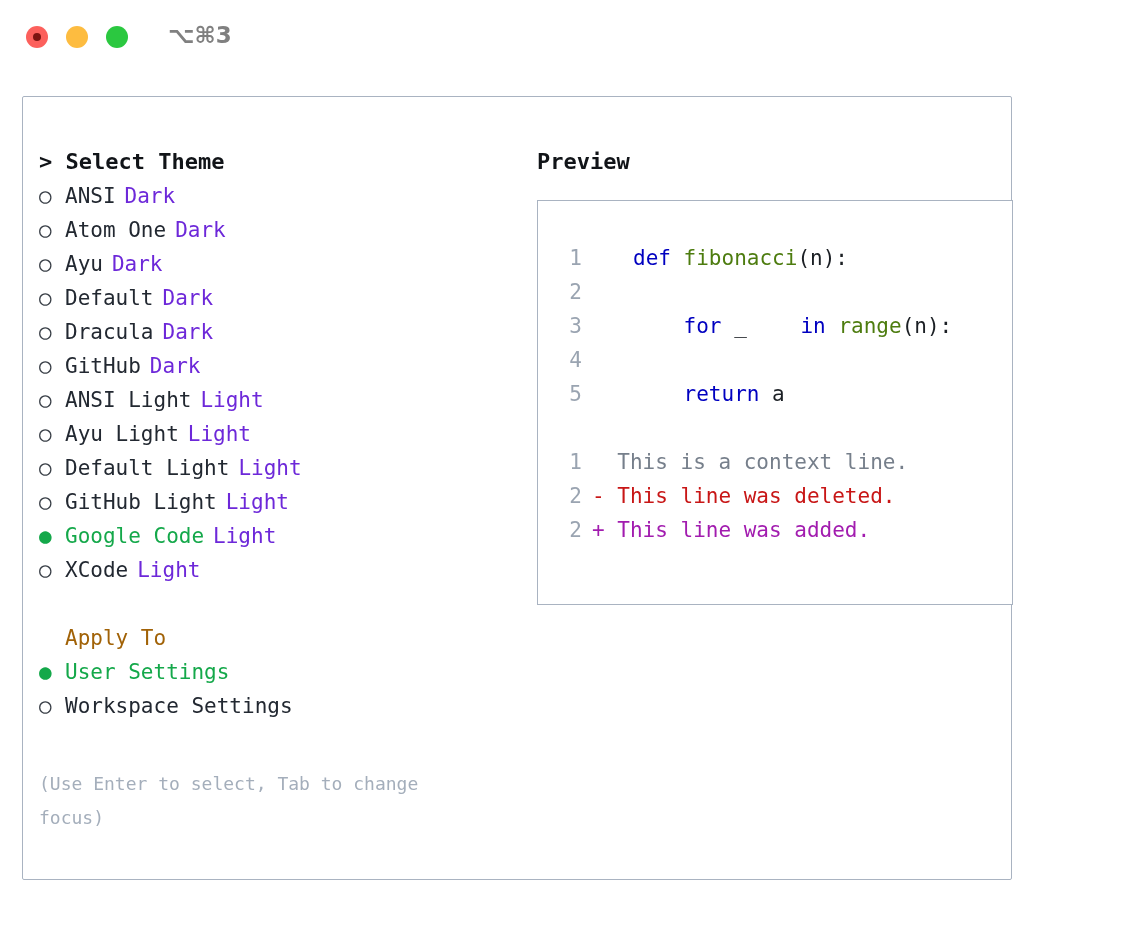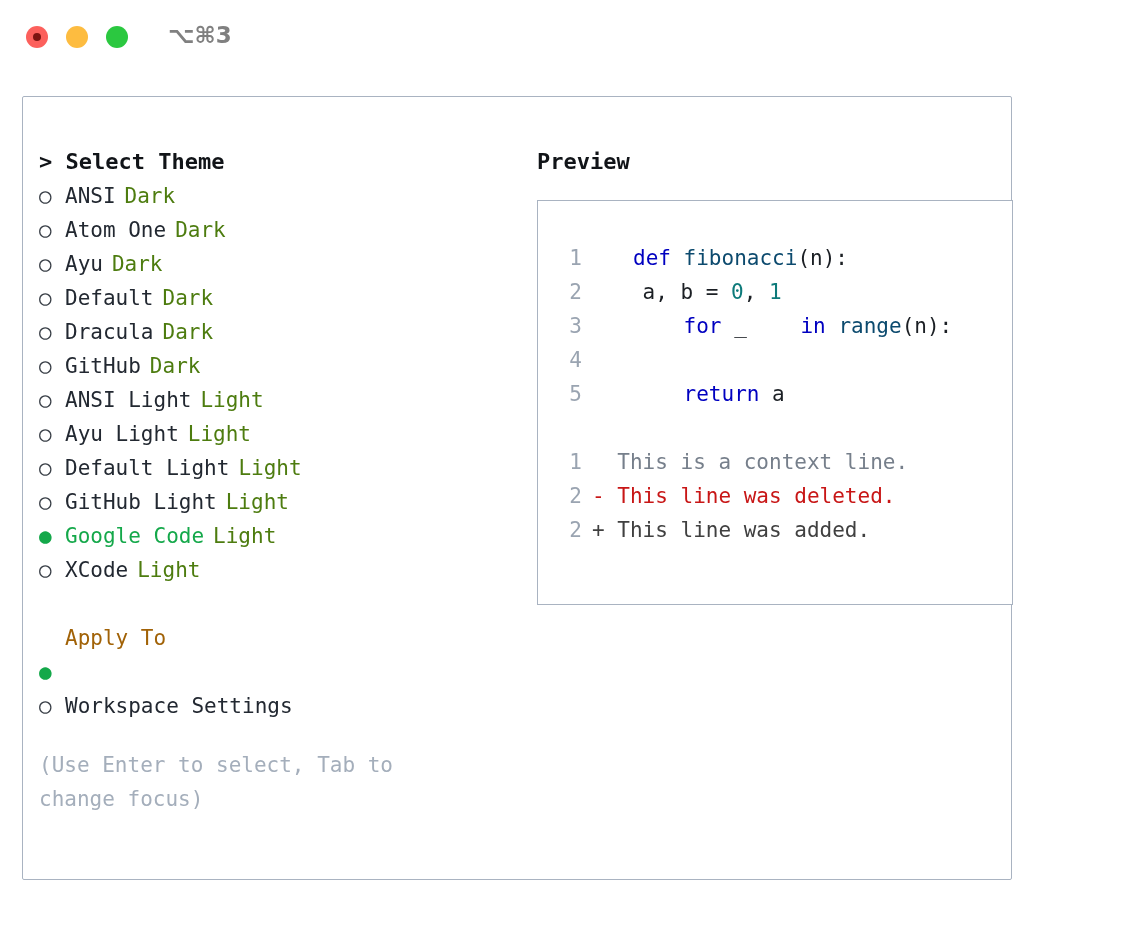--- a/index.html
+++ b/index.html
@@ -107,38 +107,38 @@
     width: 26px;
     flex: 0 0 26px;
     font-size: 21px;
     color: #3a4048;
     line-height: 34px;
   }
   .bullet.sel { color: #14a84a; }
   .opt-label { color: #222831; }
   .opt-label.sel { color: #14a84a; }
   .opt-tag {
-    color: #4d7c0f;
+    color: #6d28d9;
     margin-left: 9px;
   }
 
   .spacer-row { height: 34px; }
   .section-head {
     font-size: 21px;
     color: #a16207;
     line-height: 34px;
     height: 34px;
     padding-left: 26px;
     white-space: pre;
     font-weight: normal;
   }
 
   .hint {
-    margin-top: 25px;
-    font-size: 21px;
+    margin-top: 44px;
+    font-size: 18px;
     color: #a4aebb;
     line-height: 34px;
     width: 400px;
     white-space: pre-wrap;
   }
 
   
   .right-col {
     position: absolute;
     left: 478px;
@@ -172,28 +172,28 @@
   .lineno {
     width: 26px;
     flex: 0 0 26px;
     text-align: right;
     color: #9aa4b1;
     margin-right: 10px;
   }
   .code-text { color: #1b1f24; }
 
   .tok-kw   { color: #0000c0; margin-left: 41px; }
-  .tok-fn   { color: #0c4a6e; }
+  .tok-fn   { color: #4d7c0f; }
   .tok-num  { color: #0d7a7a; }
   .tok-plain{ color: #1b1f24; }
 
   .diff-gap { height: 34px; }
   .diff-context { color: #767f8b; }
   .diff-del { color: #c81616; }
-  .diff-add { color: #404040; text-align: right; }
+  .diff-add { color: #a21caf; text-align: right; }
 </style>
 </head>
 <body>
 
 <div class="window">
 
   <div class="titlebar">
     <div class="traffic">
       <div class="dot dot-red"></div>
       <div class="dot dot-yellow"></div>
@@ -221,33 +221,33 @@
           <div class="opt-row"><span class="bullet">○</span><span class="opt-label">GitHub Light</span><span class="opt-tag">Light</span></div>
           <div class="opt-row"><span class="bullet sel">●</span><span class="opt-label sel">Google Code</span><span class="opt-tag">Light</span></div>
           <div class="opt-row"><span class="bullet">○</span><span class="opt-label">XCode</span><span class="opt-tag">Light</span></div>
         </div>
 
       <div class="spacer-row"></div>
 
       <div class="section-head">Apply To</div>
 
       <div id="apply-list">
-          <div class="opt-row"><span class="bullet sel">●</span></div>
+          <div class="opt-row"><span class="bullet sel">●</span><span class="opt-label sel">User Settings</span></div>
           <div class="opt-row"><span class="bullet">○</span><span class="opt-label">Workspace Settings</span></div>
         </div>
 
       <div class="hint">(Use Enter to select, Tab to change focus)</div>
     </div>
 
     <div class="right-col">
       <div class="preview-title">Preview</div>
       <div class="preview-box">
         <div id="code-block">
             <div class="code-line"><span class="lineno">1</span><span class="code-text"><span class="tok-kw">def </span><span class="tok-fn">fibonacci</span><span class="tok-plain">(n):</span></span></div>
-            <div class="code-line"><span class="lineno">2</span><span class="code-text"><span class="tok-plain">    a, b = </span><span class="tok-num">0</span><span class="tok-plain">, </span><span class="tok-num">1</span></span></div>
+            <div class="code-line"><span class="lineno">2</span></div>
             <div class="code-line"><span class="lineno">3</span><span class="code-text"><span class="tok-plain">    </span><span class="tok-kw">for</span><span class="tok-plain"> _ </span><span class="tok-kw">in</span><span class="tok-plain"> </span><span class="tok-fn">range</span><span class="tok-plain">(n):</span></span></div>
             <div class="code-line"><span class="lineno">4</span></div>
             <div class="code-line"><span class="lineno">5</span><span class="code-text"><span class="tok-plain">    </span><span class="tok-kw">return</span><span class="tok-plain"> a</span></span></div>
           </div>
         <div class="diff-gap"></div>
         <div id="diff-block">
             <div class="code-line"><span class="lineno">1</span><span class="diff-context">  This is a context line.</span></div>
             <div class="code-line"><span class="lineno">2</span><span class="diff-del">- This line was deleted.</span></div>
             <div class="code-line"><span class="lineno">2</span><span class="diff-add">+ This line was added.</span></div>
           </div>

